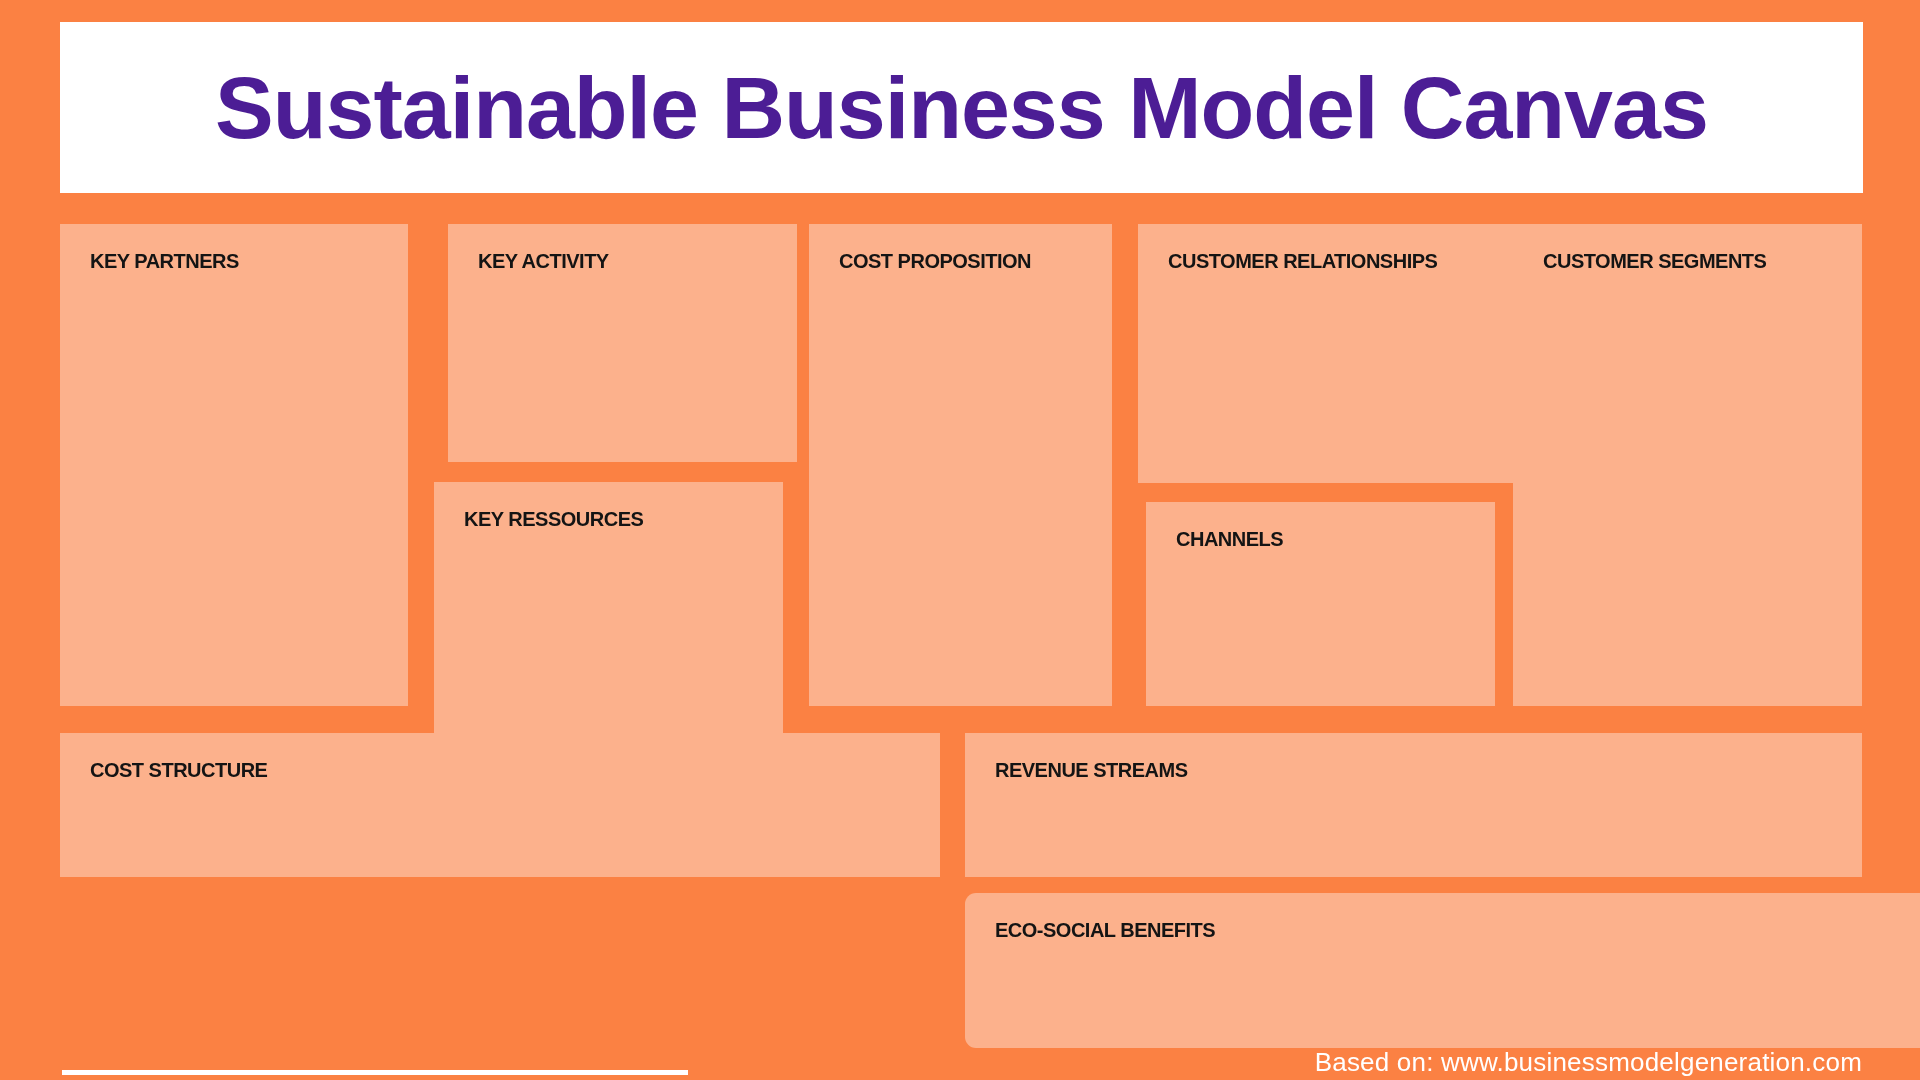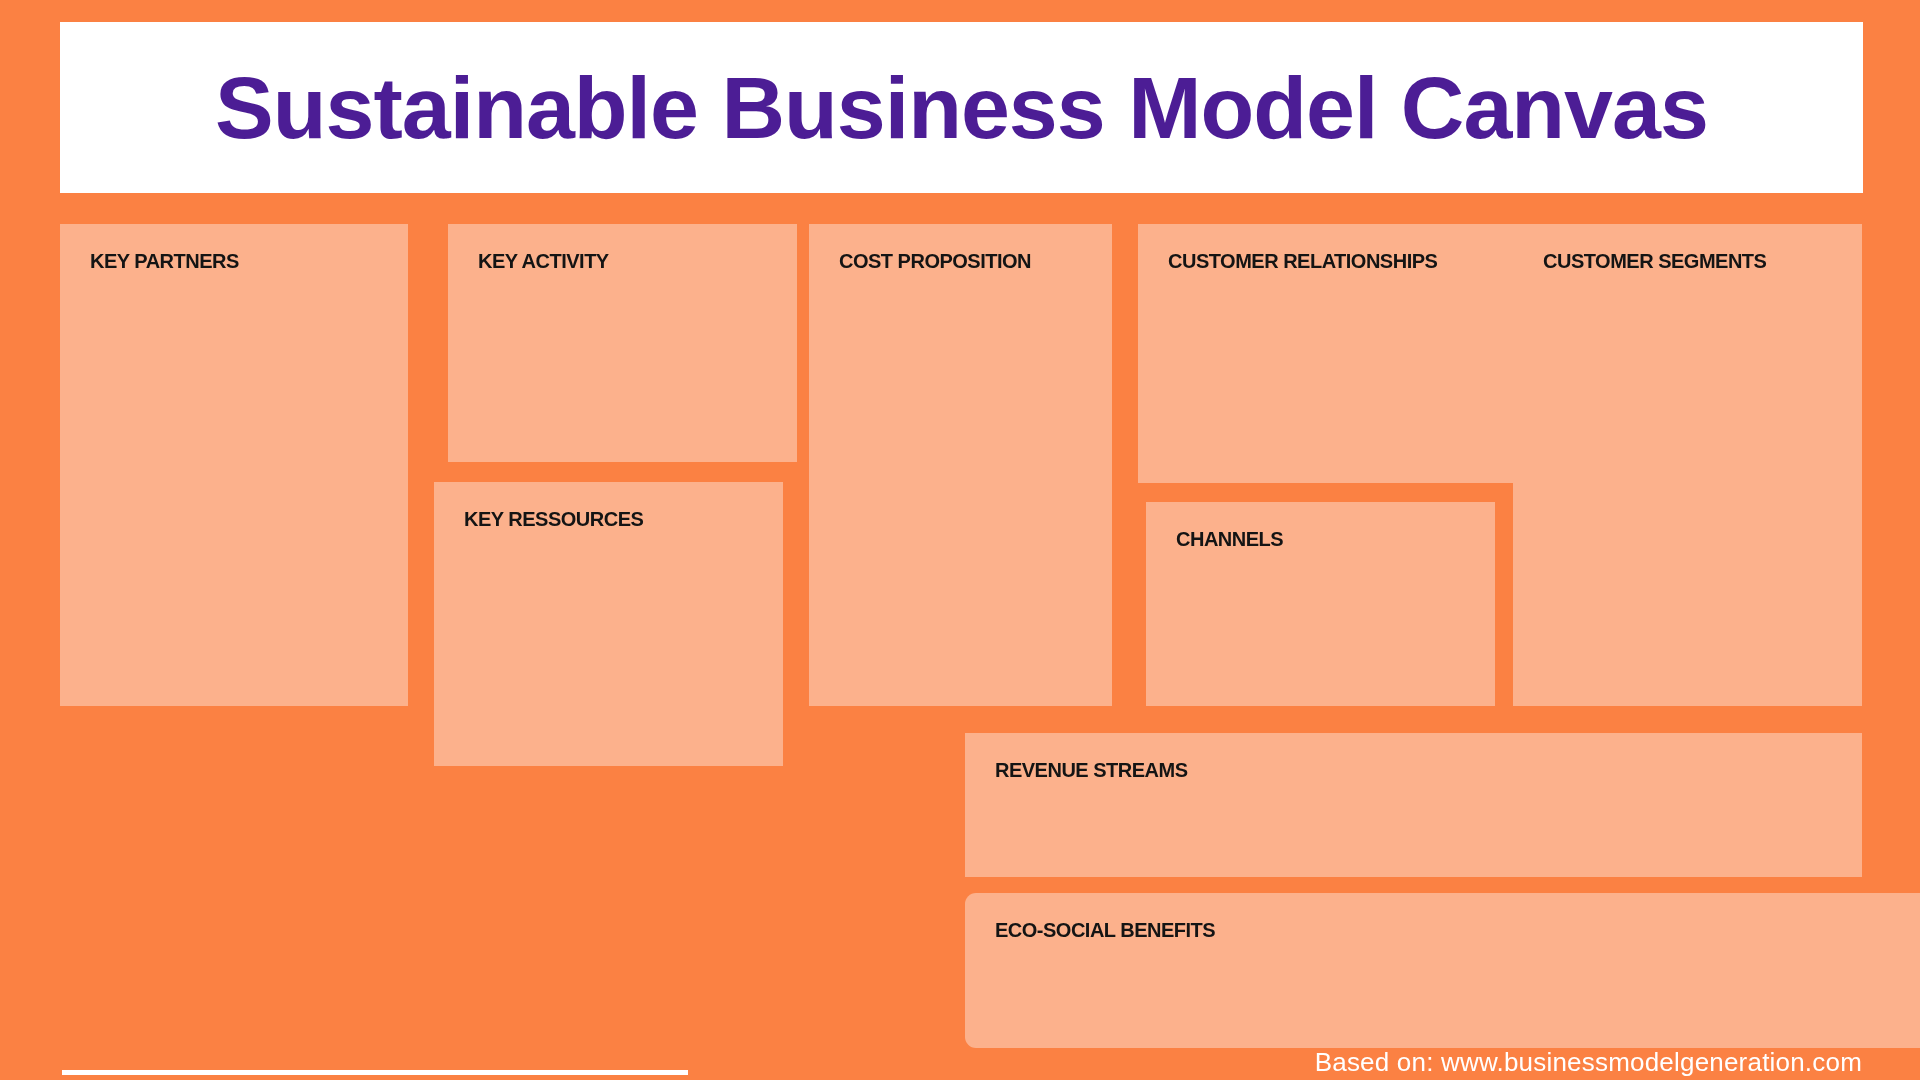--- a/index.html
+++ b/index.html
@@ -108,20 +108,23 @@
   </section>
 
   <section class="box b-channels">
     <h2 class="label">CHANNELS</h2>
   </section>
 
   <section class="box b-customer-segments">
     <h2 class="label">CUSTOMER SEGMENTS</h2>
   </section>
 
+  <section class="box b-cost-structure">
+    <h2 class="label">COST STRUCTURE</h2>
+  </section>
 
   <section class="box b-revenue-streams">
     <h2 class="label">REVENUE STREAMS</h2>
   </section>
 
 
   <section class="box b-eco-benefits">
     <h2 class="label">ECO-SOCIAL BENEFITS</h2>
   </section>
 

